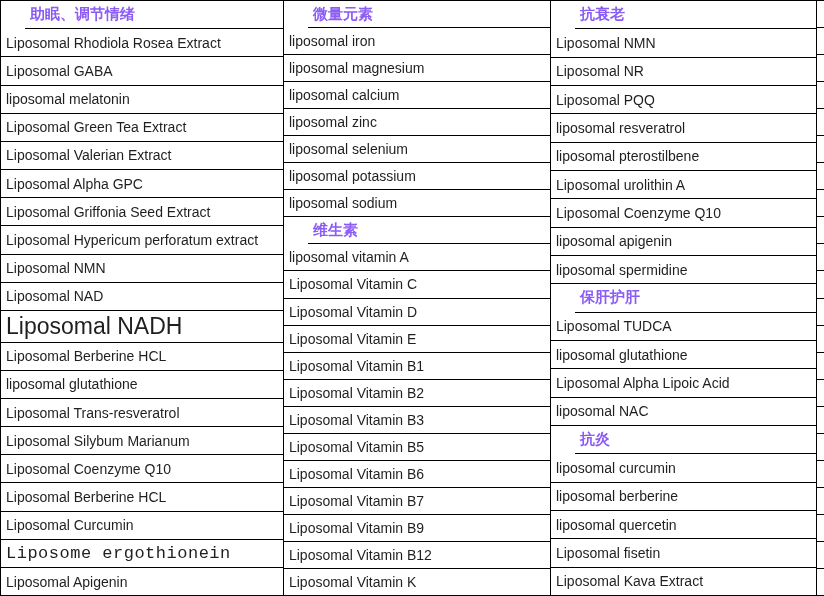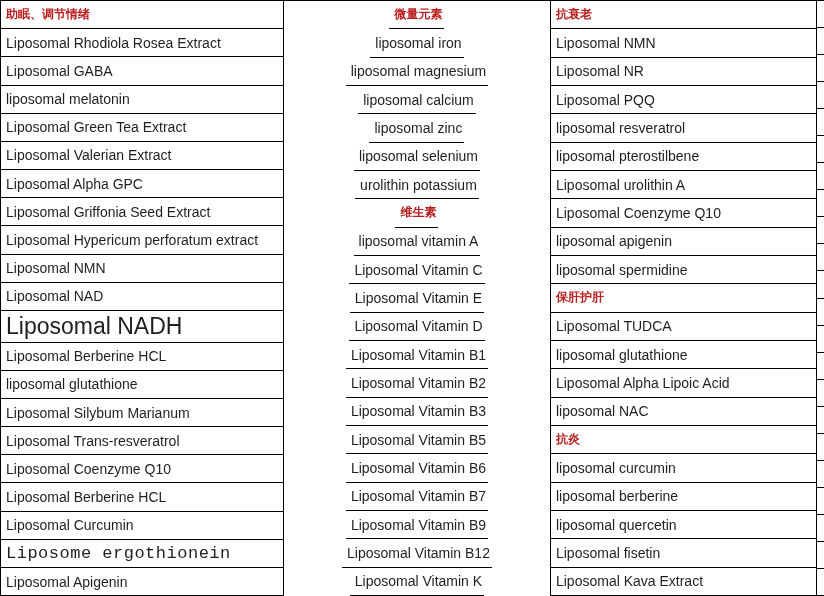--- a/index.html
+++ b/index.html
@@ -20,41 +20,42 @@
     overflow: hidden;
   }
   .col {
     display: flex;
     flex-direction: column;
     border-right: 1px solid #000000;
     box-sizing: border-box;
     height: 100%;
   }
   .col-1 { width: 284px; }
-  .col-2 { width: 268px; align-items: center; }
+  .col-2 { width: 268px; }
   .col-3 { width: 267px; }
   .col-cut { flex: 1; border-right: none; }
   .cell {
     flex: 1 1 0;
     border-bottom: 1px solid #000000;
     box-sizing: border-box;
     display: flex;
     align-items: center;
     padding-left: 5px;
     padding-right: 2px;
     overflow: hidden;
     white-space: nowrap;
     font-size: 14px;
     color: #1f1f1f;
     cursor: cell;
   }
   .cell.header {
     font-weight: bold;
-    font-size: 12px;
-    color: #b91c1c;
+    font-size: 15px;
+    color: #8b5cf6;
+    margin-left: 24px;
   }
   .cell.large {
     flex: 1.13 1 0;
     font-size: 23px;
   }
   .cell.mono {
     font-family: "Liberation Mono", monospace;
     font-size: 17px;
     letter-spacing: 0.5px;
   }
@@ -71,41 +72,42 @@
       <div class="cell normal">Liposomal Green Tea Extract</div>
       <div class="cell normal">Liposomal Valerian Extract</div>
       <div class="cell normal">Liposomal Alpha GPC</div>
       <div class="cell normal">Liposomal Griffonia Seed Extract</div>
       <div class="cell normal">Liposomal Hypericum perforatum extract</div>
       <div class="cell normal">Liposomal NMN</div>
       <div class="cell normal">Liposomal NAD</div>
       <div class="cell large">Liposomal NADH</div>
       <div class="cell normal">Liposomal Berberine HCL</div>
       <div class="cell normal">liposomal glutathione</div>
+      <div class="cell normal">Liposomal Trans-resveratrol</div>
       <div class="cell normal">Liposomal Silybum Marianum</div>
-      <div class="cell normal">Liposomal Trans-resveratrol</div>
       <div class="cell normal">Liposomal Coenzyme Q10</div>
       <div class="cell normal">Liposomal Berberine HCL</div>
       <div class="cell normal">Liposomal Curcumin</div>
       <div class="cell mono">Liposome ergothionein</div>
       <div class="cell normal">Liposomal Apigenin</div>
     </div>
   <div class="col col-2">
       <div class="cell header">微量元素</div>
       <div class="cell normal">liposomal iron</div>
       <div class="cell normal">liposomal magnesium</div>
       <div class="cell normal">liposomal calcium</div>
       <div class="cell normal">liposomal zinc</div>
       <div class="cell normal">liposomal selenium</div>
-      <div class="cell normal">urolithin potassium</div>
+      <div class="cell normal">liposomal potassium</div>
+      <div class="cell normal">liposomal sodium</div>
       <div class="cell header">维生素</div>
       <div class="cell normal">liposomal vitamin A</div>
       <div class="cell normal">Liposomal Vitamin C</div>
+      <div class="cell normal">Liposomal Vitamin D</div>
       <div class="cell normal">Liposomal Vitamin E</div>
-      <div class="cell normal">Liposomal Vitamin D</div>
       <div class="cell normal">Liposomal Vitamin B1</div>
       <div class="cell normal">Liposomal Vitamin B2</div>
       <div class="cell normal">Liposomal Vitamin B3</div>
       <div class="cell normal">Liposomal Vitamin B5</div>
       <div class="cell normal">Liposomal Vitamin B6</div>
       <div class="cell normal">Liposomal Vitamin B7</div>
       <div class="cell normal">Liposomal Vitamin B9</div>
       <div class="cell normal">Liposomal Vitamin B12</div>
       <div class="cell normal">Liposomal Vitamin K</div>
     </div>

